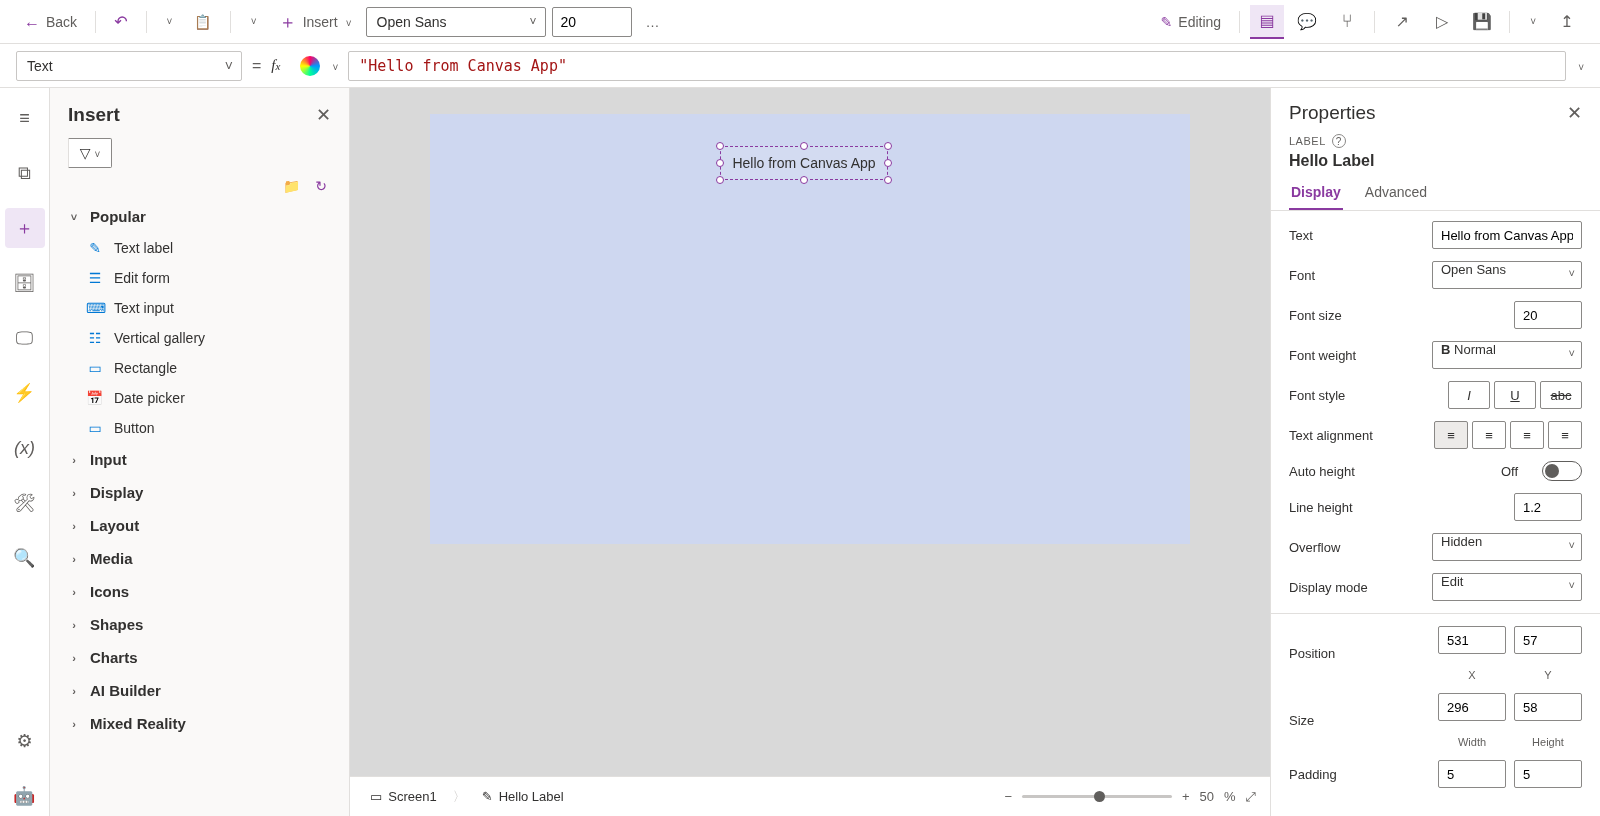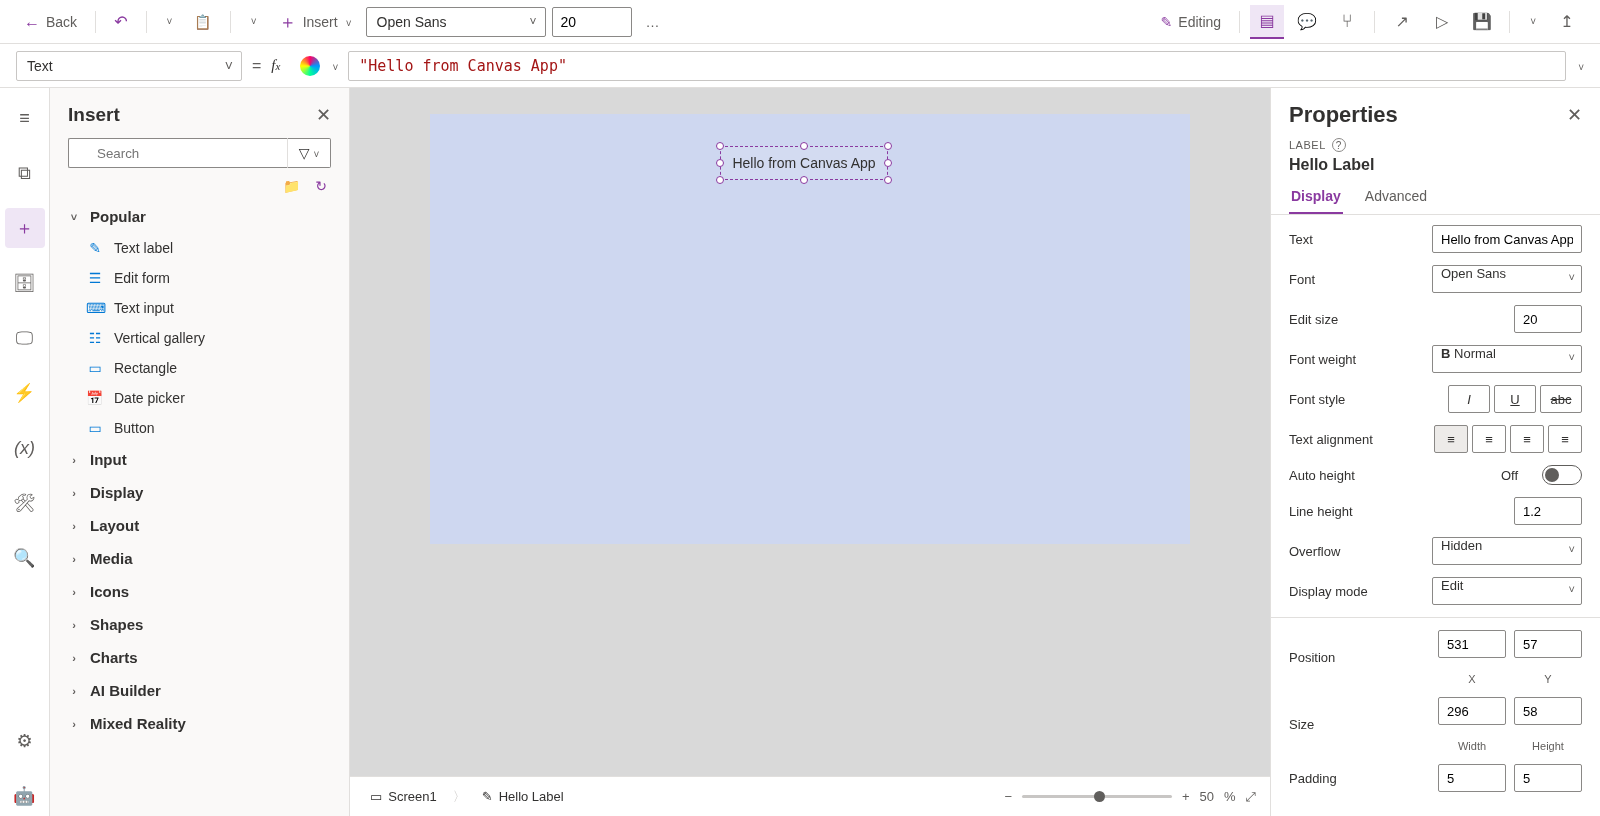--- a/index.html
+++ b/index.html
@@ -64,21 +64,21 @@
   .h-ml{left:-5px;top:50%;margin-top:-4px;} .h-mr{right:-5px;top:50%;margin-top:-4px;}
   .breadcrumb { height: 40px; background: #fff; border-top: 1px solid #e1dfdd; display: flex; align-items: center; padding: 0 14px; gap: 10px; font-size: 13px; }
   .bc-item { display: inline-flex; align-items: center; gap: 6px; padding: 2px 6px; border-radius:2px;}
   .bc-sep { color: #c8c6c4; }
   .bc-ic { font-size: 13px; }
   .zoom { display: flex; align-items: center; gap: 10px; color: #605e5c; }
   .slider { width: 150px; height: 3px; background: #c8c6c4; position: relative; border-radius:2px;}
   .slider::before { content:""; position:absolute; left:48%; top:-4px; width:11px; height:11px; background:#605e5c; border-radius:50%; }
   .props { width: 330px; border-left: 1px solid #e1dfdd; background: #fff; display: flex; flex-direction: column; overflow: hidden; }
   .props-head { display: flex; align-items: center; justify-content: space-between; padding: 14px 18px 10px; }
-  .props-head h2 { font-size: 22px; font-weight: 700; }
+  .props-head h2 { font-size: 19px; font-weight: 400; }
   .ctrl-type { padding: 0 18px; font-size: 11px; letter-spacing: 0.5px; color: #605e5c; display:flex; align-items:center; gap:6px;}
   .ctrl-name { padding: 4px 18px 6px; font-size: 16px; font-weight: 600; }
   .tabs { display: flex; gap: 20px; padding: 0 18px; border-bottom: 1px solid #e1dfdd; }
   .tab { padding: 8px 2px; font-size: 14px; cursor: pointer; color: #605e5c; border-bottom: 2px solid transparent; }
   .tab.active { color: #8a3aa0; border-bottom-color: #8a3aa0; font-weight: 600; }
   .prop-list { flex: 1; overflow: auto; padding: 4px 0; }
   .prow { display: flex; align-items: center; padding: 6px 18px; gap: 10px; font-size: 13px; }
   .prow .plabel { flex: 1; }
   .pinput { border: 1px solid #8a8886; height: 28px; padding: 0 8px; width: 150px; border-radius: 2px; font-size: 13px; background:#fff;}
   .pinput.sm { width: 68px; }
@@ -189,23 +189,20 @@
     <div class="icon-btn">⚙</div>
     <div class="icon-btn">🤖</div>
   </div>
 
   <div class="panel">
     <div class="panel-head">
       <h2>Insert</h2>
       <span class="close-x">✕</span>
     </div>
     <div class="search-row">
-      <div class="search-wrap">
-        <input class="search" placeholder="Search" style="">
-      </div>
       <div class="filter-btn">
           <span>▽</span>
           <span class="chev"></span>
         </div>
     </div>
     <div class="panel-icons-row">
       <span>📁</span>
       <span>↻</span>
     </div>
     <div class="tree">
@@ -335,21 +332,21 @@
     <div class="prop-list">
       <div class="prow">
           <span class="plabel">Text</span>
           <input class="pinput" value="Hello from Canvas App" style="">
         </div>
       <div class="prow">
           <span class="plabel">Font</span>
           <div class="pinput psel"><span>Open Sans</span></div>
         </div>
       <div class="prow">
-          <span class="plabel">Edit size</span>
+          <span class="plabel">Font size</span>
           <input class="pinput sm" value="20" style="">
         </div>
       <div class="prow">
           <span class="plabel">Font weight</span>
           <div class="pinput psel"><b>B</b>&nbsp;<span>Normal</span></div>
         </div>
       <div class="prow">
           <span class="plabel">Font style</span>
         <div class="btn-group">
           <div class="bg-btn">

